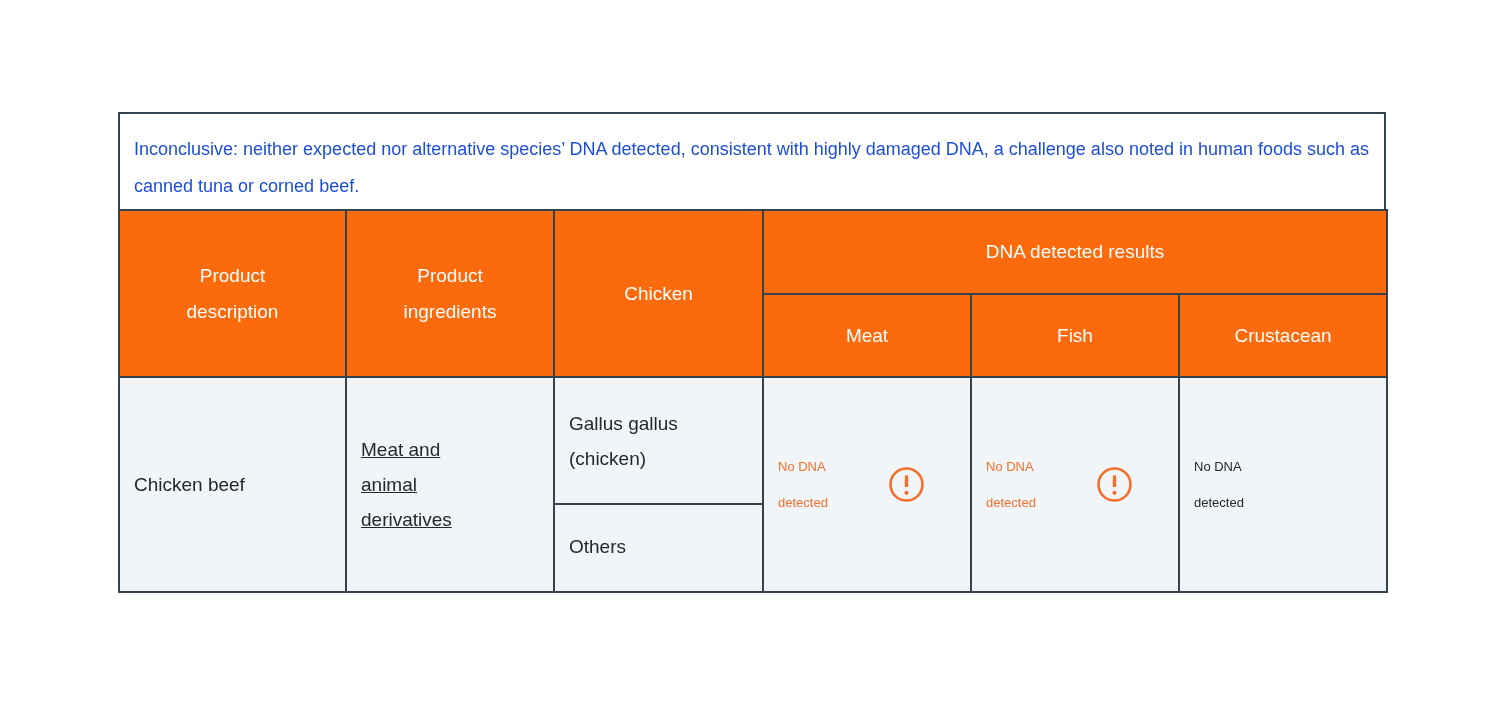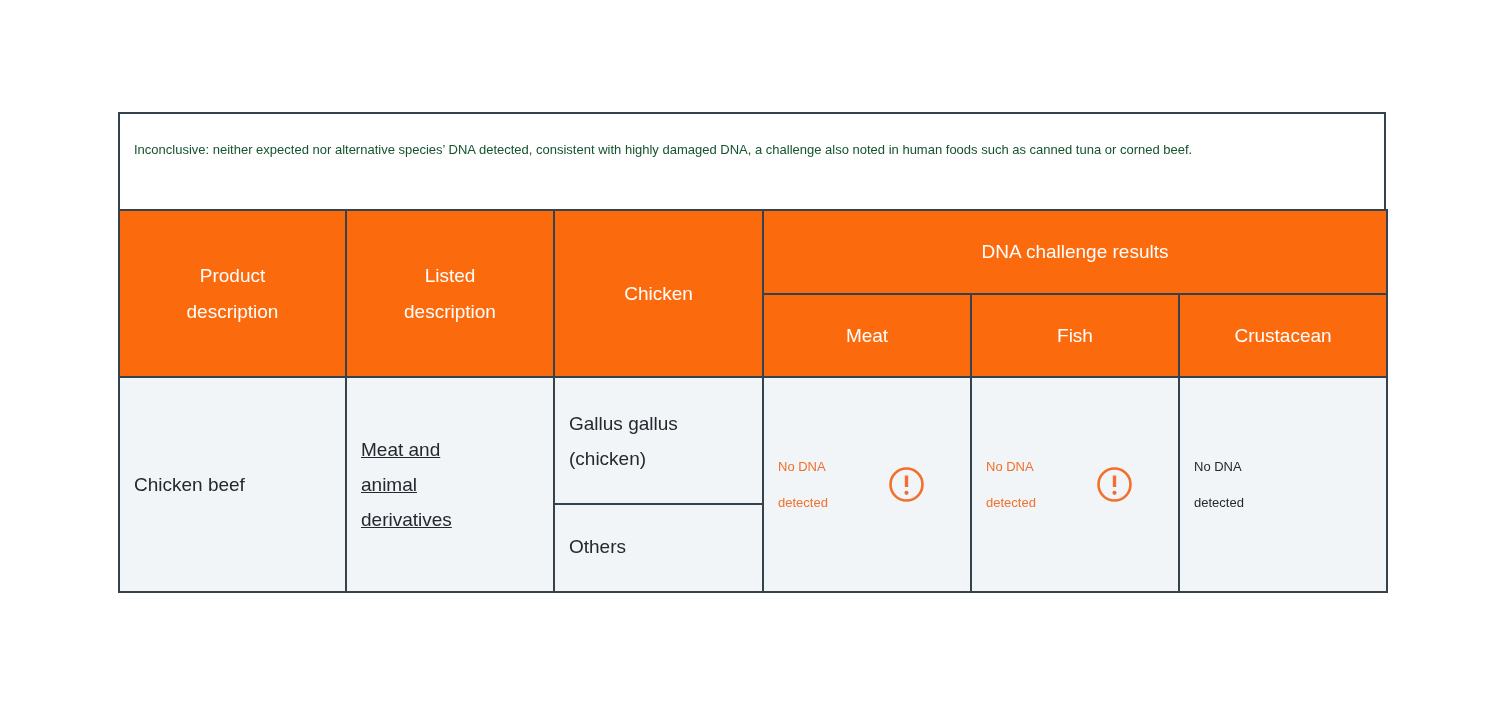--- a/index.html
+++ b/index.html
@@ -24,23 +24,23 @@
     width: 1268px;
   }
   .note {
     width: 1268px;
     height: 99px;
     border: 2px solid var(--border-dark);
     background: #ffffff;
     padding: 17px 14px 0 14px;
   }
   .note p {
-    font-size: 13px;
+    font-size: 18px;
     line-height: 37px;
-    color: #14532d;
+    color: #1d4ed8;
   }
   table.results {
     border-collapse: collapse;
     table-layout: fixed;
     width: 1268px;
     margin-top: -2px;
   }
   table.results th, table.results td {
     border: 2px solid var(--border-dark);
   }
@@ -127,27 +127,27 @@
       <col style="width:208px">
       <col style="width:208px">
       <col style="width:208px">
     </colgroup>
     <thead>
       <tr class="hdr-top">
         <th class="hdr" rowspan="2">
           <span class="wrap-narrow">Product description</span>
         </th>
         <th class="hdr" rowspan="2">
-          <span class="wrap-narrow">Listed description</span>
+          <span class="wrap-narrow">Product ingredients</span>
         </th>
         <th class="hdr" rowspan="2">
           <span>Chicken</span>
         </th>
         <th class="hdr" colspan="3">
-          <span>DNA challenge results</span>
+          <span>DNA detected results</span>
         </th>
       </tr>
       <tr class="hdr-sub">
         <th class="hdr">
           <span>Meat</span>
         </th>
         <th class="hdr">
           <span>Fish</span>
         </th>
         <th class="hdr">

